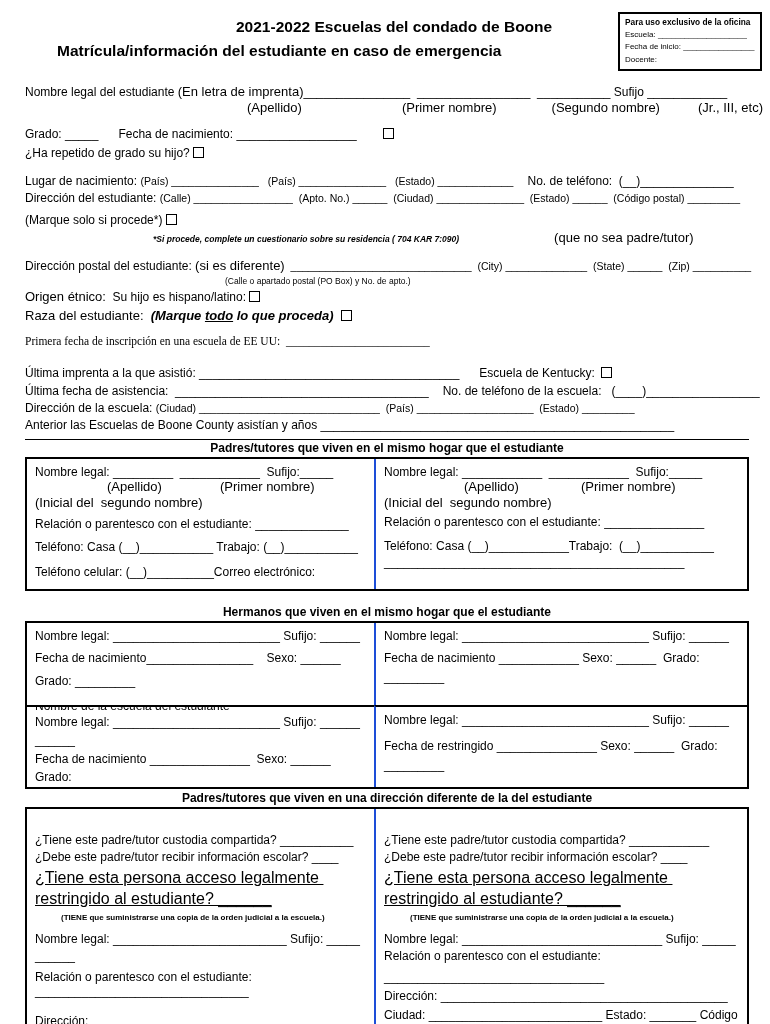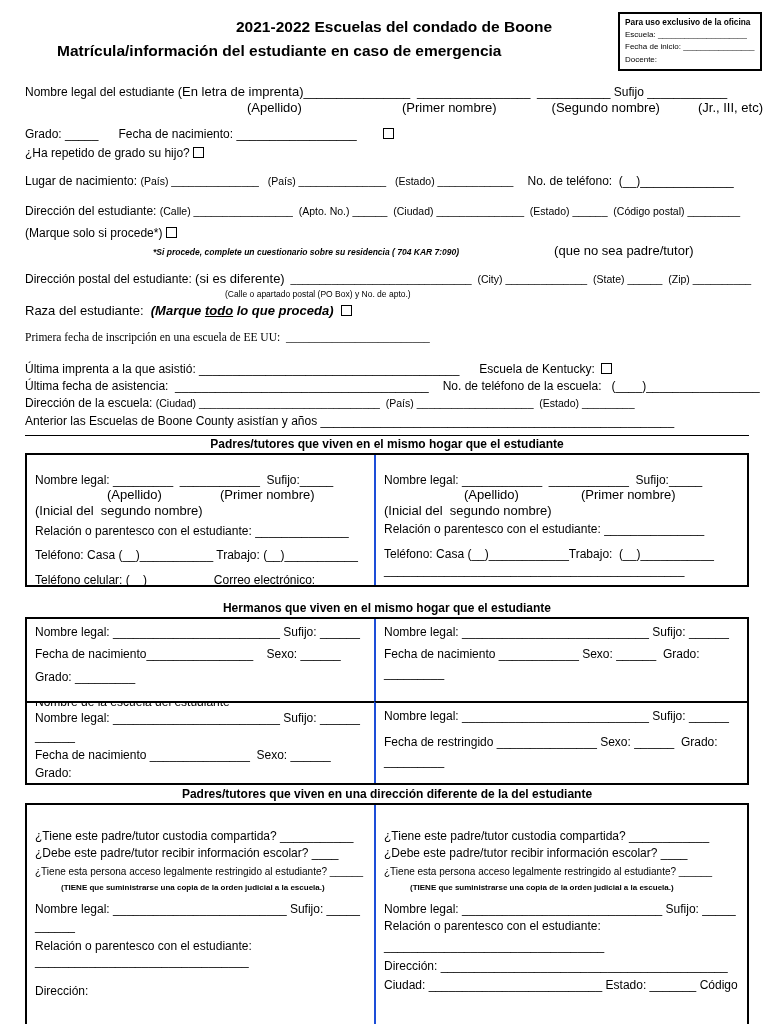--- a/index.html
+++ b/index.html
@@ -19,29 +19,29 @@
   .s9{font-size:13px;white-space:pre;}
   .s85{font-size:8.5px;white-space:pre;}
   .bi{font-weight:bold;font-style:italic;}
   .und{text-decoration:underline;}
   .serif{font-family:"Liberation Serif","DejaVu Serif",serif;font-size:11.5px;white-space:pre;}
   .cb{display:inline-block;width:11px;height:11px;border:1.3px solid #000;vertical-align:-1px;background:#fff;}
   .divline{border-top:1.5px solid #000;}
   .sechdr{font-size:12px;font-weight:bold;text-align:center;white-space:pre;}
   .tbl{display:grid;border:2px solid #000;width:100%;}
   .cols2{grid-template-columns:347px 1fr;}
-  .cell{padding:16px 8px 6px;overflow:hidden;}
+  .cell{padding:4px 8px 6px;overflow:hidden;}
   .cell.r{border-left:2px solid #1d4ed8;}
   .cell.b{border-top:2px solid #000;}
   .pcell{height:130px;}
   .scell{height:82px;padding:3px 8px;}
   .dcell{height:244px;padding:24px 8px;}
   .crow{white-space:nowrap;line-height:1.2;font-size:12px;}
   .croww{white-space:normal;line-height:1.3;font-size:12px;}
-  .tw{white-space:pre-wrap;font-size:10px;}
+  .tw{white-space:pre-wrap;font-size:16px;text-decoration:underline;}
   .court{font-size:8px;font-weight:bold;margin-left:26px;white-space:pre;}
   .clip{height:6px;overflow:hidden;margin-top:-3px;}
   .clip>span{display:block;margin-top:-8px;font-size:12px;white-space:pre;}
 </style>
 </head>
 <body>
 
 <div class="page">
 
   <div class="abs title" style="left:236px;top:18px;">2021-2022 Escuelas del condado de Boone</div>
@@ -59,30 +59,31 @@
     <div class="row"><span class="s12">Nombre legal del estudiante </span><span class="s9">(En letra de imprenta)</span><span class="s12">________________  _________________  ___________</span><span class="s12"> Sufijo ____________</span></div>
 
     <div class="row" style="margin-top:1px;"><span class="s9" style="margin-left:222px;">(Apellido)</span><span class="s9" style="margin-left:100px;">(Primer nombre)</span><span class="s9" style="margin-left:55px;">(Segundo nombre)</span><span class="s9" style="margin-left:38px;">(Jr., III, etc)</span></div>
 
     <div class="row" style="margin-top:11px;"><span class="s12">Grado: _____      Fecha de nacimiento: __________________</span><span class="cb" style="margin-left:26px;"></span></div>
 
     <div class="row" style="margin-top:5px;"><span class="s12">¿Ha repetido de grado su hijo? </span><span class="cb"></span></div>
 
     <div class="row" style="margin-top:14px;"><span class="s12">Lugar de nacimiento: </span><span class="s10">(País) _______________   (País) _______________   (Estado) _____________</span><span class="s12" style="margin-left:14px;">No. de teléfono:  (__)______________</span></div>
 
-    <div class="row" style="margin-top:16px;"><span class="s12">Dirección del estudiante: </span><span class="s10">(Calle) _________________  (Apto. No.) ______  (Ciudad) _______________  (Estado) ______  (Código postal) _________</span></div>
+    <div class="row" style="margin-top:3px;"><span class="s12">Dirección del estudiante: </span><span class="s10">(Calle) _________________  (Apto. No.) ______  (Ciudad) _______________  (Estado) ______  (Código postal) _________</span></div>
 
     <div class="row" style="margin-top:8px;"><span class="s12">(Marque solo si procede*) </span><span class="cb"></span></div>
 
     <div class="row" style="margin-top:3px;"><span class="s85 bi" style="margin-left:128px;">*Si procede, complete un cuestionario sobre su residencia ( 704 KAR 7:090)</span><span class="s9" style="margin-left:95px;">(que no sea padre/tutor)</span></div>
 
     <div class="row" style="margin-top:12px;"><span class="s12">Dirección postal del estudiante: </span><span class="s9">(si es diferente)</span><span class="s10">  _______________________________  (City) ______________  (State) ______  (Zip) __________</span></div>
 
     <div class="row"><span class="s85" style="margin-left:200px;">(Calle o apartado postal (PO Box) y No. de apto.)</span></div>
 
+    <div class="row" style="margin-top:2px;"><span class="s13">Origen étnico:</span><span class="s12">  Su hijo es hispano/latino: </span><span class="cb"></span></div>
 
     <div class="row" style="margin-top:3px;"><span class="s13">Raza del estudiante:</span><span class="s9 bi">  (Marque </span><span class="s9 bi und">todo</span><span class="s9 bi"> lo que proceda)  </span><span class="cb"></span></div>
 
     <div class="row" style="margin-top:11px;"><span class="serif">Primera fecha de inscripción en una escuela de EE UU:  _________________________</span></div>
 
     <div class="row" style="margin-top:18px;"><span class="s12">Última imprenta a la que asistió: _______________________________________</span><span class="s12" style="margin-left:20px;">Escuela de Kentucky:  </span><span class="cb"></span></div>
 
     <div class="row" style="margin-top:3px;"><span class="s12">Última fecha de asistencia:  ______________________________________</span><span class="s12" style="margin-left:14px;">No. de teléfono de la escuela:   (____)_________________</span></div>
 
     <div class="row" style="margin-top:3px;"><span class="s12">Dirección de la escuela: </span><span class="s10">(Ciudad) _______________________________  (País) ____________________  (Estado) _________</span></div>

